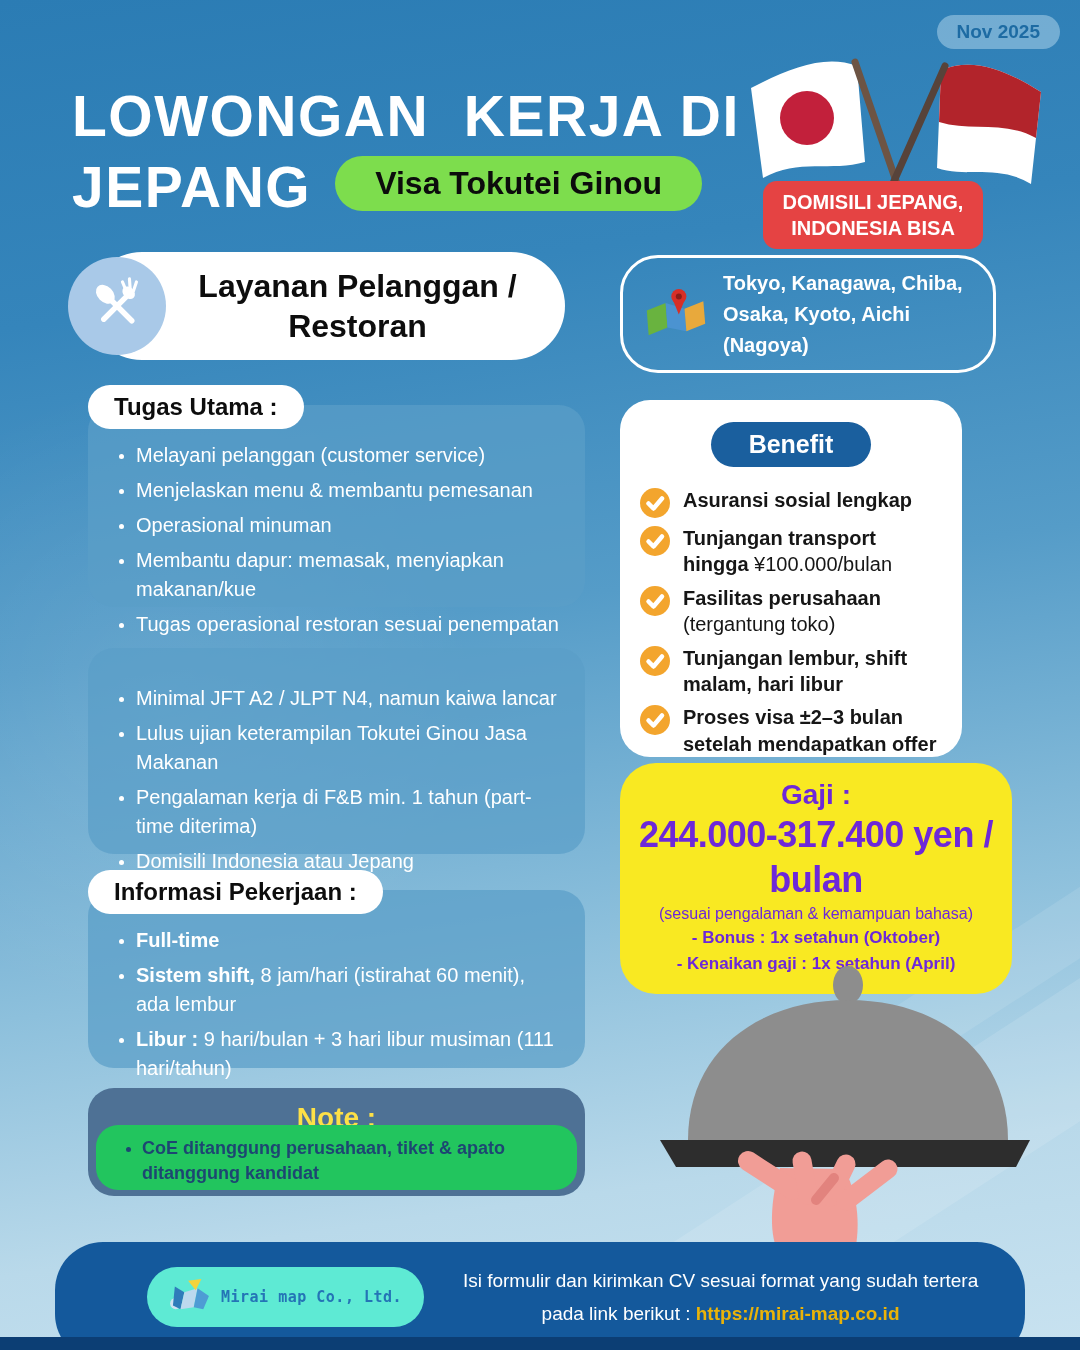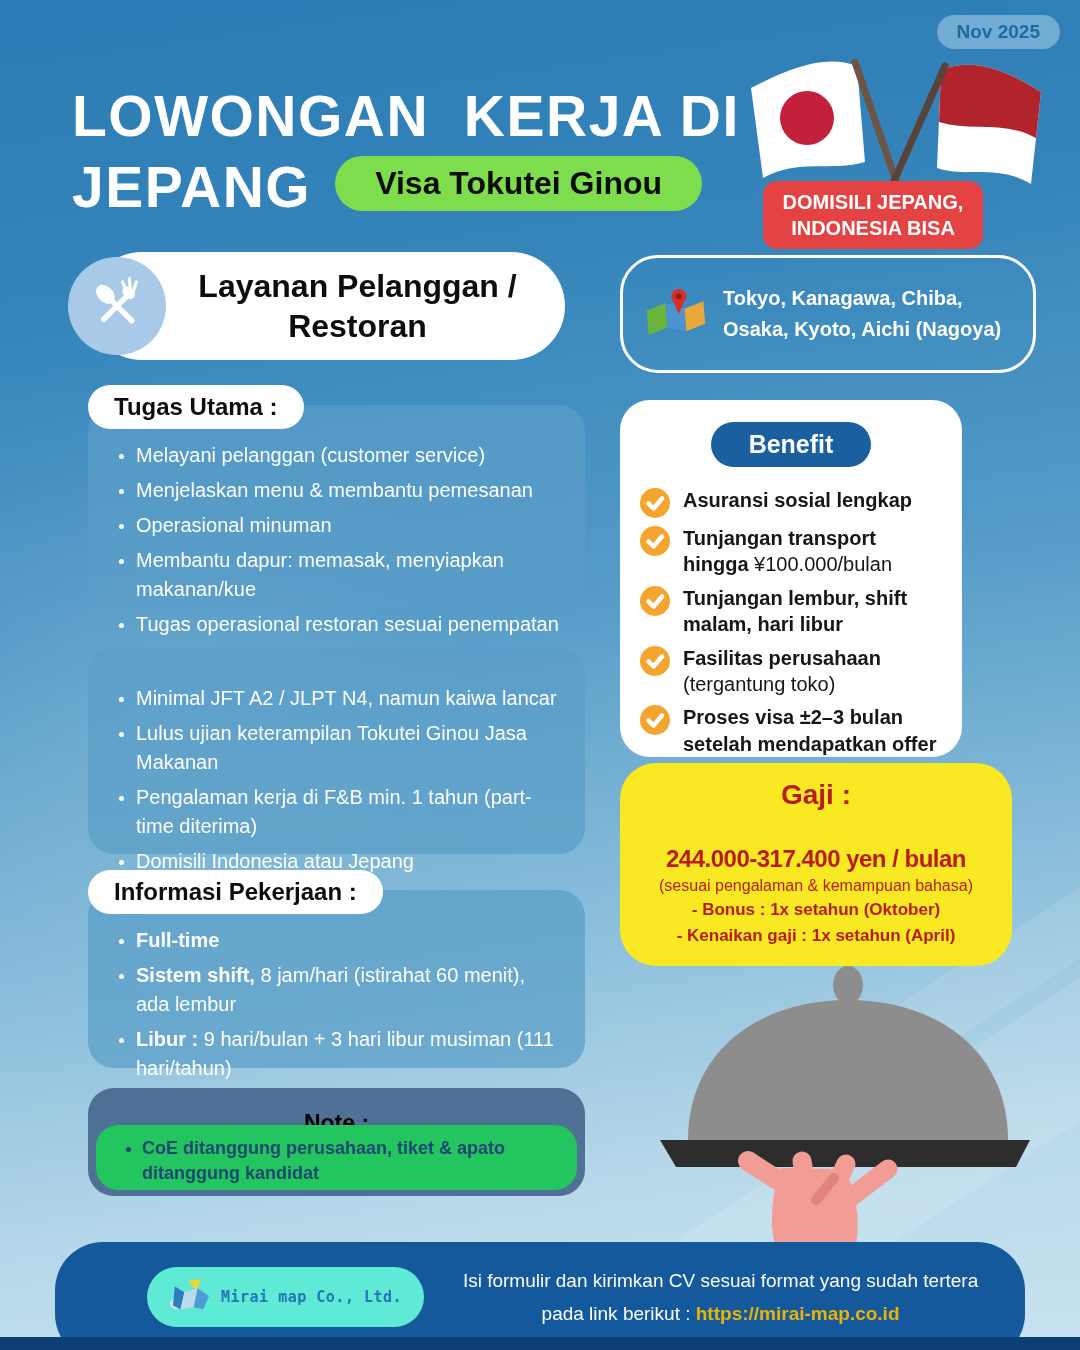--- a/index.html
+++ b/index.html
@@ -33,21 +33,21 @@
 
   
   .job-pill { position:absolute; left:88px; top:252px; width:477px; height:108px; background:#ffffff;
     border-radius:54px; display:flex; align-items:center; z-index:2; }
   .cutlery-circle { position:absolute; left:-20px; top:5px; width:98px; height:98px; border-radius:50%;
     background:#a9c9e8; display:flex; align-items:center; justify-content:center; }
   .job-title { flex:1; margin-left:86px; margin-right:24px; text-align:center; color:#0d0d0d;
     font-size:32px; font-weight:700; line-height:1.25; }
 
   
-  .loc-box { position:absolute; left:620px; top:255px; width:416px; height:118px;
+  .loc-box { position:absolute; left:620px; top:255px; width:376px; height:118px;
     border:3px solid #ffffff; border-radius:38px; display:flex; align-items:center;
     padding:0 16px 0 20px; gap:14px; }
   .loc-text { color:#ffffff; font-size:20px; font-weight:700; line-height:1.55; }
 
   
   .panel { position:absolute; left:88px; width:497px; background:rgba(90,158,200,0.72); border-radius:26px; }
   .panel-label { position:absolute; top:-20px; left:0; background:#ffffff; border-radius:22px;
     padding:8px 26px; font-weight:700; font-size:24px; color:#0d0d0d; white-space:nowrap; }
   .plist { margin:0; padding:36px 22px 12px 48px; list-style:disc; }
   .plist li { color:#ffffff; font-size:20px; line-height:1.45; margin-bottom:6px; }
@@ -61,33 +61,33 @@
   .benefit-card { position:absolute; left:620px; top:400px; width:342px; height:357px;
     background:#ffffff; border-radius:30px; padding:20px 20px 0 20px; }
   .benefit-pill { width:fit-content; margin:2px auto 20px auto; background:#1a5f9e; color:#ffffff;
     font-size:25px; font-weight:700; padding:8px 38px; border-radius:26px; }
   .b-item { display:flex; align-items:flex-start; gap:13px; margin-bottom:7px; }
   .check { flex:0 0 30px; width:30px; height:30px; margin-top:1px; }
   .b-text { color:#161616; font-size:20px; line-height:1.32; }
 
   
   .gaji-box { position:absolute; left:620px; top:763px; width:392px; background:#f9e922;
-    border-radius:36px; text-align:center; color:#b91c1c; padding:14px 16px 18px 16px; }
+    border-radius:36px; text-align:center; color:#6d28d9; padding:14px 16px 18px 16px; }
   .gaji-label { font-size:28px; font-weight:700; line-height:1.25; }
-  .gaji-amount { font-size:24px; font-weight:700; line-height:1.25; letter-spacing:-0.5px;margin-top:32px; }
+  .gaji-amount { font-size:36px; font-weight:700; line-height:1.25; letter-spacing:-0.5px; }
   .gaji-note { font-size:16px; line-height:1.45; }
   .gaji-line { font-size:17px; font-weight:700; line-height:1.5; }
 
   
   .cloche { position:absolute; left:630px; top:955px; z-index:1; }
 
   
   .note-box { position:absolute; left:88px; top:1088px; width:497px; height:108px;
     background:#4e7195; border-radius:26px; z-index:2; }
-  .note-label { text-align:center; color:#000000; font-weight:700; font-size:23px; padding-top:22px; }
+  .note-label { text-align:center; color:#fde047; font-weight:700; font-size:28px; padding-top:14px; }
   .note-card { position:absolute; left:8px; right:8px; top:37px; bottom:6px; background:#22c55e;
     border-radius:22px; }
   .note-list { margin:0; padding:11px 16px 0 46px; list-style:disc; }
   .note-list li { color:#1d4672; font-weight:700; font-size:18px; line-height:1.4; }
   .note-list li::marker { color:#1d4672; font-size:16px; }
 
   
   .footer { position:absolute; left:55px; top:1242px; width:970px; height:120px; background:#14599c;
     border-radius:48px; z-index:5; display:flex; align-items:center; padding:0 36px 10px 92px; gap:28px; }
   .logo-pill { background:#5eead4; border-radius:30px; padding:10px 22px; display:flex;
@@ -209,28 +209,28 @@
             <circle cx="15" cy="15" r="15" fill="#f3a52d"></circle>
             <polyline points="8.5,15.5 13.5,20.5 22,10.5" fill="none" stroke="#ffffff" stroke-width="4.5" stroke-linecap="round" stroke-linejoin="round"></polyline>
           </svg></span>
       <p class="b-text"><span class="bld">Tunjangan transport hingga</span><span> ¥100.000/bulan</span></p>
     </div>
     <div class="b-item">
       <span class="check"><svg viewBox="0 0 30 30">
             <circle cx="15" cy="15" r="15" fill="#f3a52d"></circle>
             <polyline points="8.5,15.5 13.5,20.5 22,10.5" fill="none" stroke="#ffffff" stroke-width="4.5" stroke-linecap="round" stroke-linejoin="round"></polyline>
           </svg></span>
+      <p class="b-text"><span class="bld">Fasilitas perusahaan</span><span> (tergantung toko)</span></p>
+    </div>
+    <div class="b-item">
+      <span class="check"><svg viewBox="0 0 30 30">
+            <circle cx="15" cy="15" r="15" fill="#f3a52d"></circle>
+            <polyline points="8.5,15.5 13.5,20.5 22,10.5" fill="none" stroke="#ffffff" stroke-width="4.5" stroke-linecap="round" stroke-linejoin="round"></polyline>
+          </svg></span>
       <p class="b-text"><span class="bld">Tunjangan lembur, shift malam, hari libur</span><span></span></p>
-    </div>
-    <div class="b-item">
-      <span class="check"><svg viewBox="0 0 30 30">
-            <circle cx="15" cy="15" r="15" fill="#f3a52d"></circle>
-            <polyline points="8.5,15.5 13.5,20.5 22,10.5" fill="none" stroke="#ffffff" stroke-width="4.5" stroke-linecap="round" stroke-linejoin="round"></polyline>
-          </svg></span>
-      <p class="b-text"><span class="bld">Fasilitas perusahaan</span><span> (tergantung toko)</span></p>
     </div>
     <div class="b-item">
       <span class="check"><svg viewBox="0 0 30 30">
             <circle cx="15" cy="15" r="15" fill="#f3a52d"></circle>
             <polyline points="8.5,15.5 13.5,20.5 22,10.5" fill="none" stroke="#ffffff" stroke-width="4.5" stroke-linecap="round" stroke-linejoin="round"></polyline>
           </svg></span>
       <p class="b-text"><span class="bld">Proses visa ±2–3 bulan setelah mendapatkan offer</span><span></span></p>
     </div>
   </div>
 

